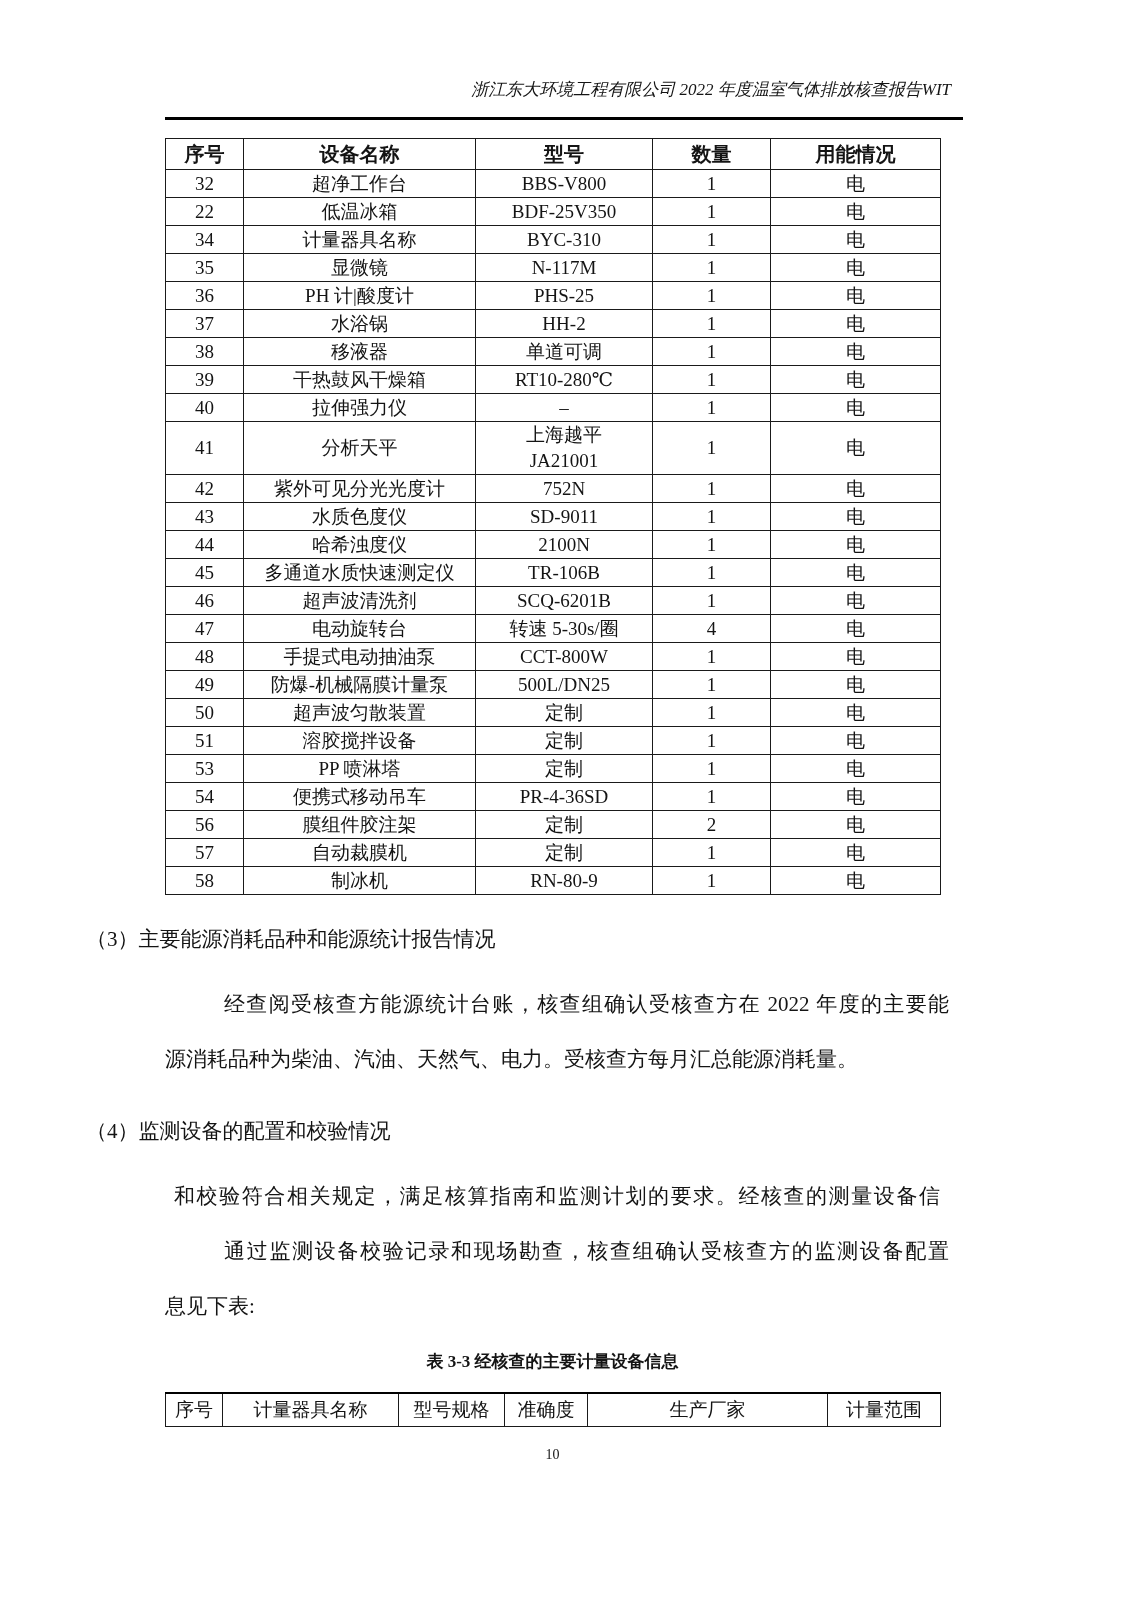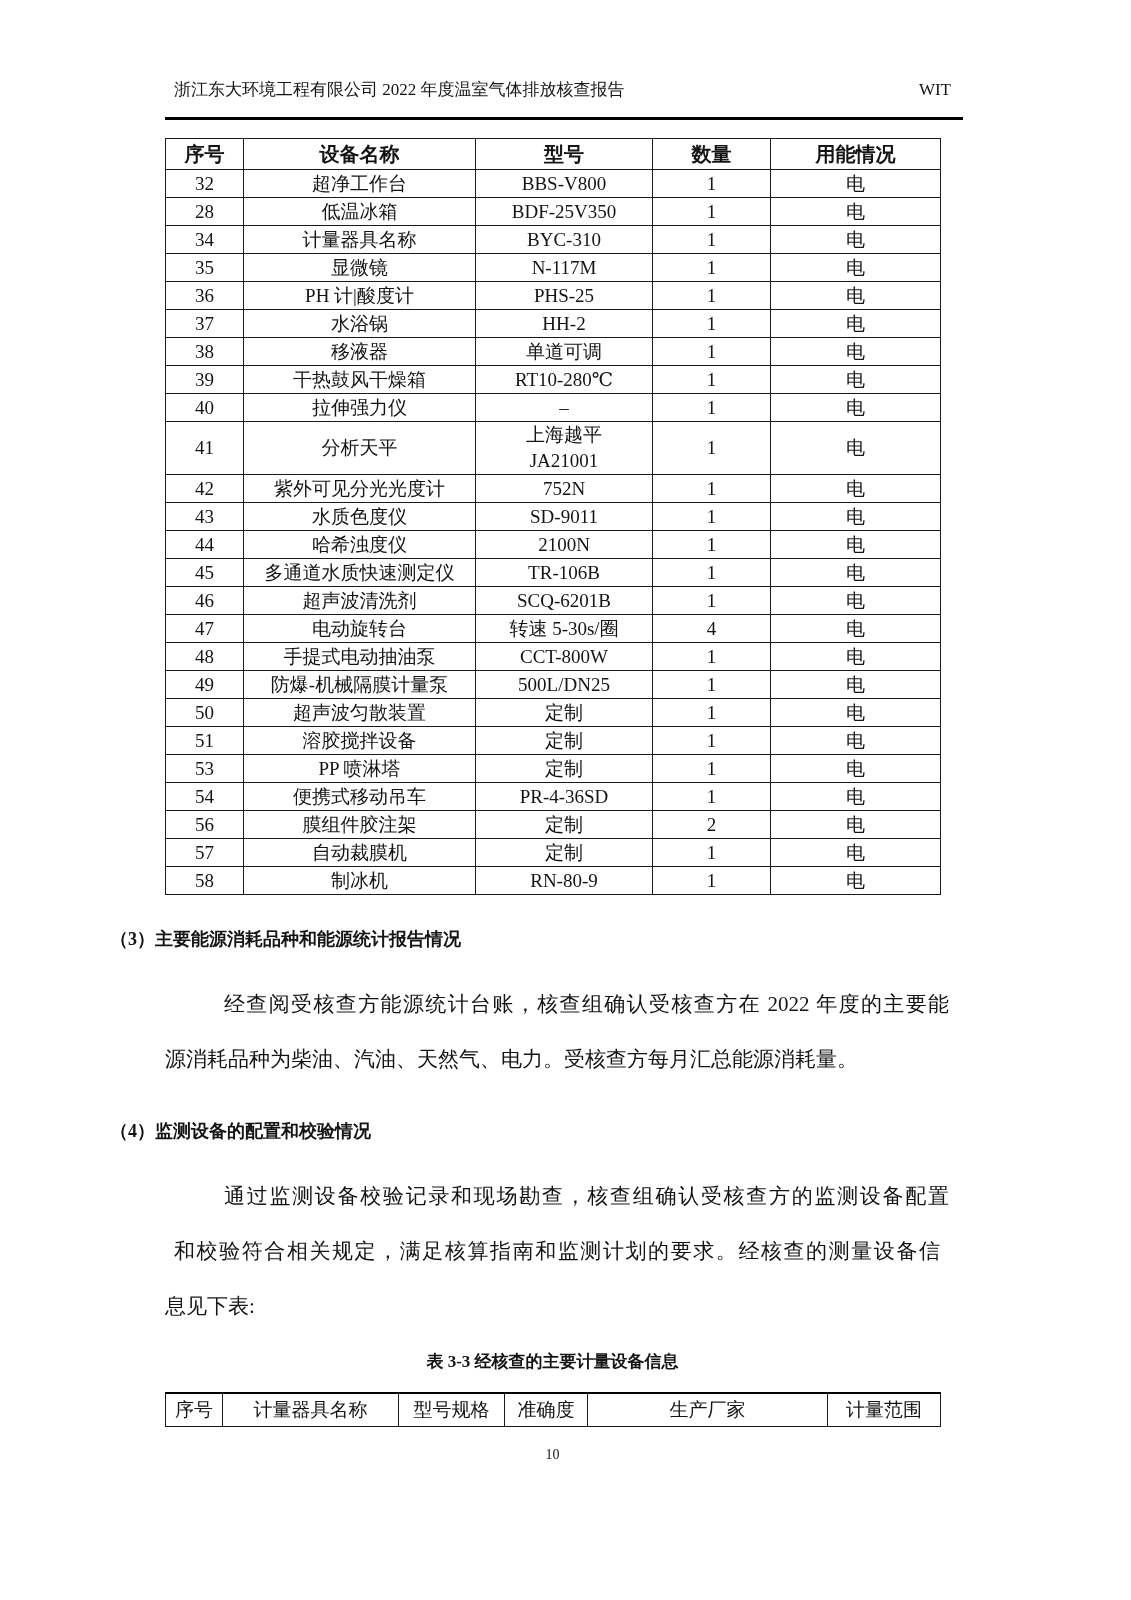--- a/index.html
+++ b/index.html
@@ -3,41 +3,41 @@
 <meta charset="utf-8">
 <style>
   html,body{margin:0;padding:0;}
   body{
     width:1131px;height:1600px;background:#ffffff;color:#141414;
     font-family:"Liberation Serif","DejaVu Serif",serif;
     position:relative;overflow:hidden;
   }
   .running-header{
     margin:80px 0 0 174px;width:777px;
-    display:flex;justify-content:space-between;align-items:flex-start;
-    font-size:17px;line-height:20px;white-space:nowrap;
+    display:flex;justify-content:flex-end;align-items:flex-start;
+    font-size:17px;line-height:20px;white-space:nowrap;font-style:italic;
   }
   .header-rule{
     margin:17px 0 0 165px;width:798px;height:3px;background:#000;
   }
   table{border-collapse:collapse;table-layout:fixed;}
   .equip-table{
     margin:18px 0 0 165px;width:775px;font-size:19px;
   }
   .equip-table th,.equip-table td{
     border:1.5px solid #1a1a1a;padding:0 1px;text-align:center;
     line-height:26px;overflow:hidden;
   }
   .equip-table thead th{font-weight:bold;height:30px;font-size:20px;}
   .equip-table tbody tr{height:28px;}
   .equip-table td.col-seq{text-align:center;padding-left:1px;}
   .equip-table td.col-model{white-space:pre-line;}
   .sec-heading{
-    margin:17px 0 0 110px;width:725px;
-    font-size:18px;font-weight:bold;line-height:55px;white-space:nowrap;
+    margin:17px 0 0 86px;width:725px;
+    font-size:21px;font-weight:normal;line-height:55px;white-space:nowrap;
   }
   .para{margin:10px 0 0 165px;width:775px;}
   .para-line{
     font-size:21px;line-height:55px;
     text-align:justify;
   }
   .para-line.fill{text-align-last:justify;margin-left:9px;}
   .para-line.indent{padding-left:50px;width:725px;}
   .table-title{
     margin:0 0 0 165px;width:775px;text-align:center;
@@ -87,21 +87,21 @@
     </thead>
     <tbody id="equip-body">
         <tr>
           <td class="col-seq">32</td>
           <td class="col-name">超净工作台</td>
           <td class="col-model">BBS-V800</td>
           <td class="col-qty">1</td>
           <td class="col-energy">电</td>
         </tr>
         <tr>
-          <td class="col-seq">28</td>
+          <td class="col-seq">22</td>
           <td class="col-name">低温冰箱</td>
           <td class="col-model">BDF-25V350</td>
           <td class="col-qty">1</td>
           <td class="col-energy">电</td>
         </tr>
         <tr>
           <td class="col-seq">34</td>
           <td class="col-name">计量器具名称</td>
           <td class="col-model">BYC-310</td>
           <td class="col-qty">1</td>
@@ -266,22 +266,22 @@
   </table>
 
   <div class="sec-heading">（3）主要能源消耗品种和能源统计报告情况</div>
   <div class="para">
     <div class="para-line indent fill">经查阅受核查方能源统计台账，核查组确认受核查方在 2022 年度的主要能</div>
     <div class="para-line">源消耗品种为柴油、汽油、天然气、电力。受核查方每月汇总能源消耗量。</div>
   </div>
 
   <div class="sec-heading">（4）监测设备的配置和校验情况</div>
   <div class="para">
+    <div class="para-line fill">和校验符合相关规定，满足核算指南和监测计划的要求。经核查的测量设备信</div>
     <div class="para-line indent fill">通过监测设备校验记录和现场勘查，核查组确认受核查方的监测设备配置</div>
-    <div class="para-line fill">和校验符合相关规定，满足核算指南和监测计划的要求。经核查的测量设备信</div>
     <div class="para-line">息见下表:</div>
   </div>
 
   <div class="table-title">表 3-3 经核查的主要计量设备信息</div>
 
   <table class="meter-table">
     <colgroup>
       <col style="width:57px">
         <col style="width:176px">
         <col style="width:106px">

